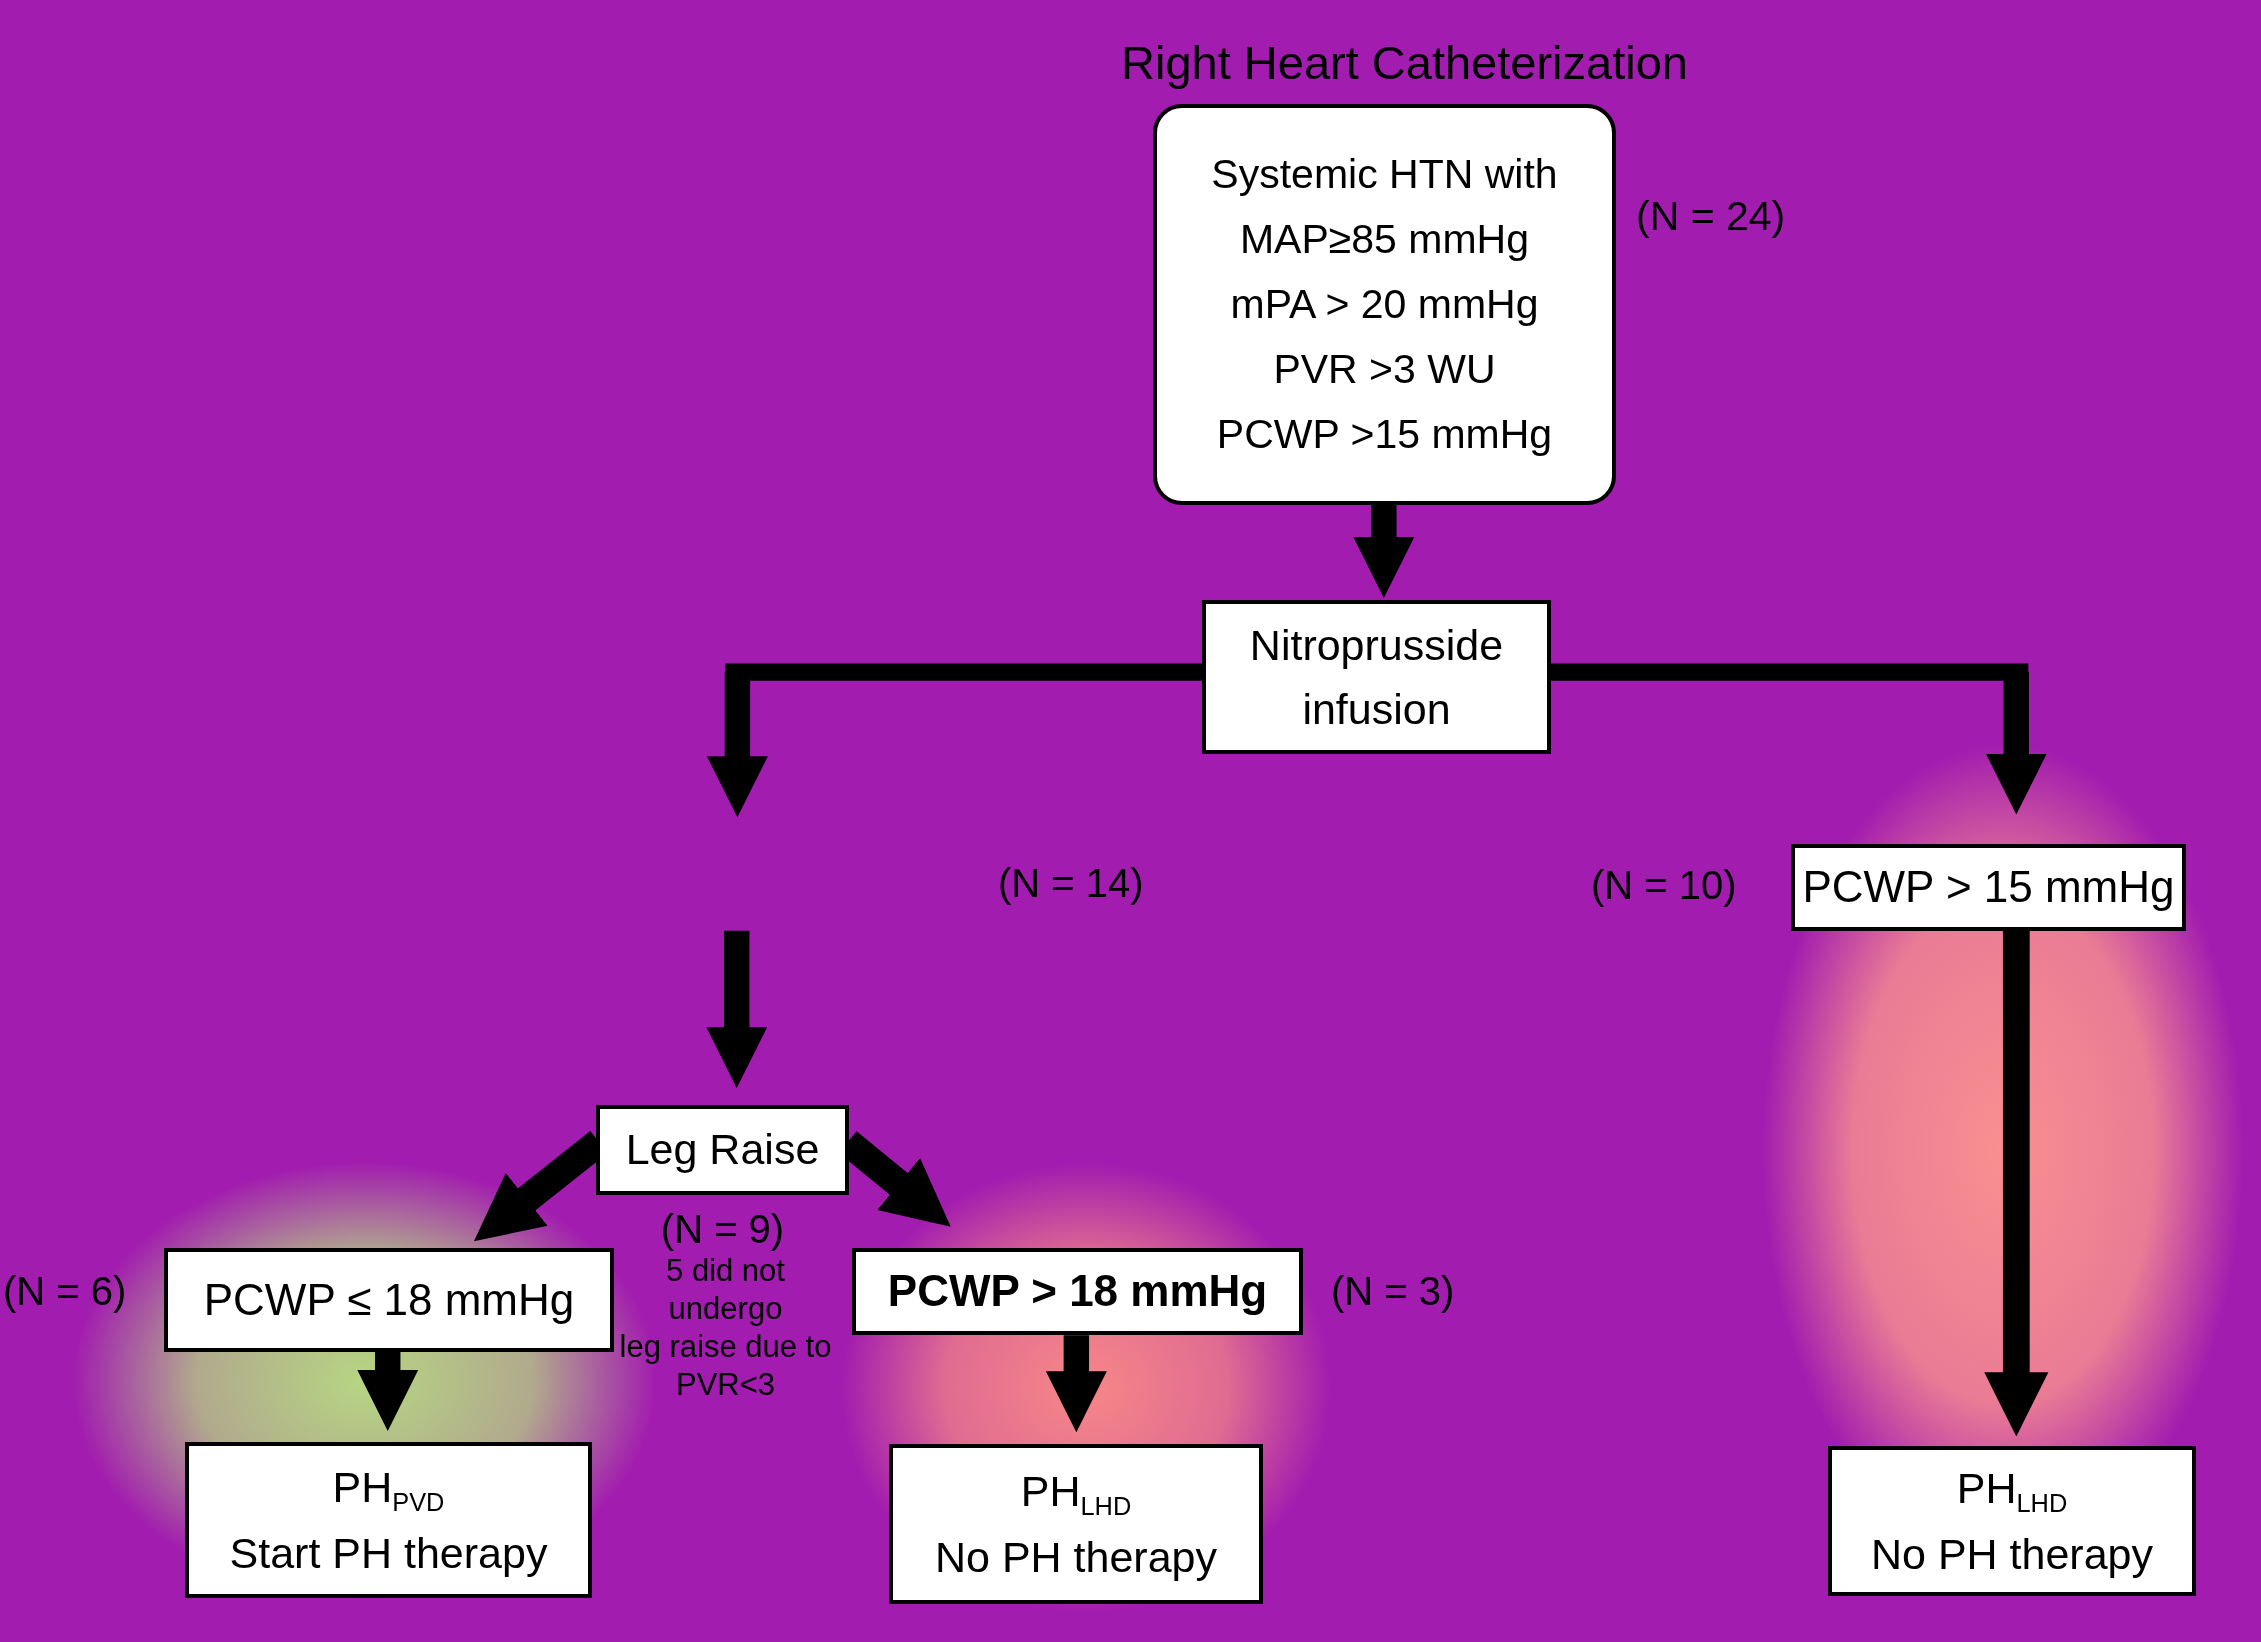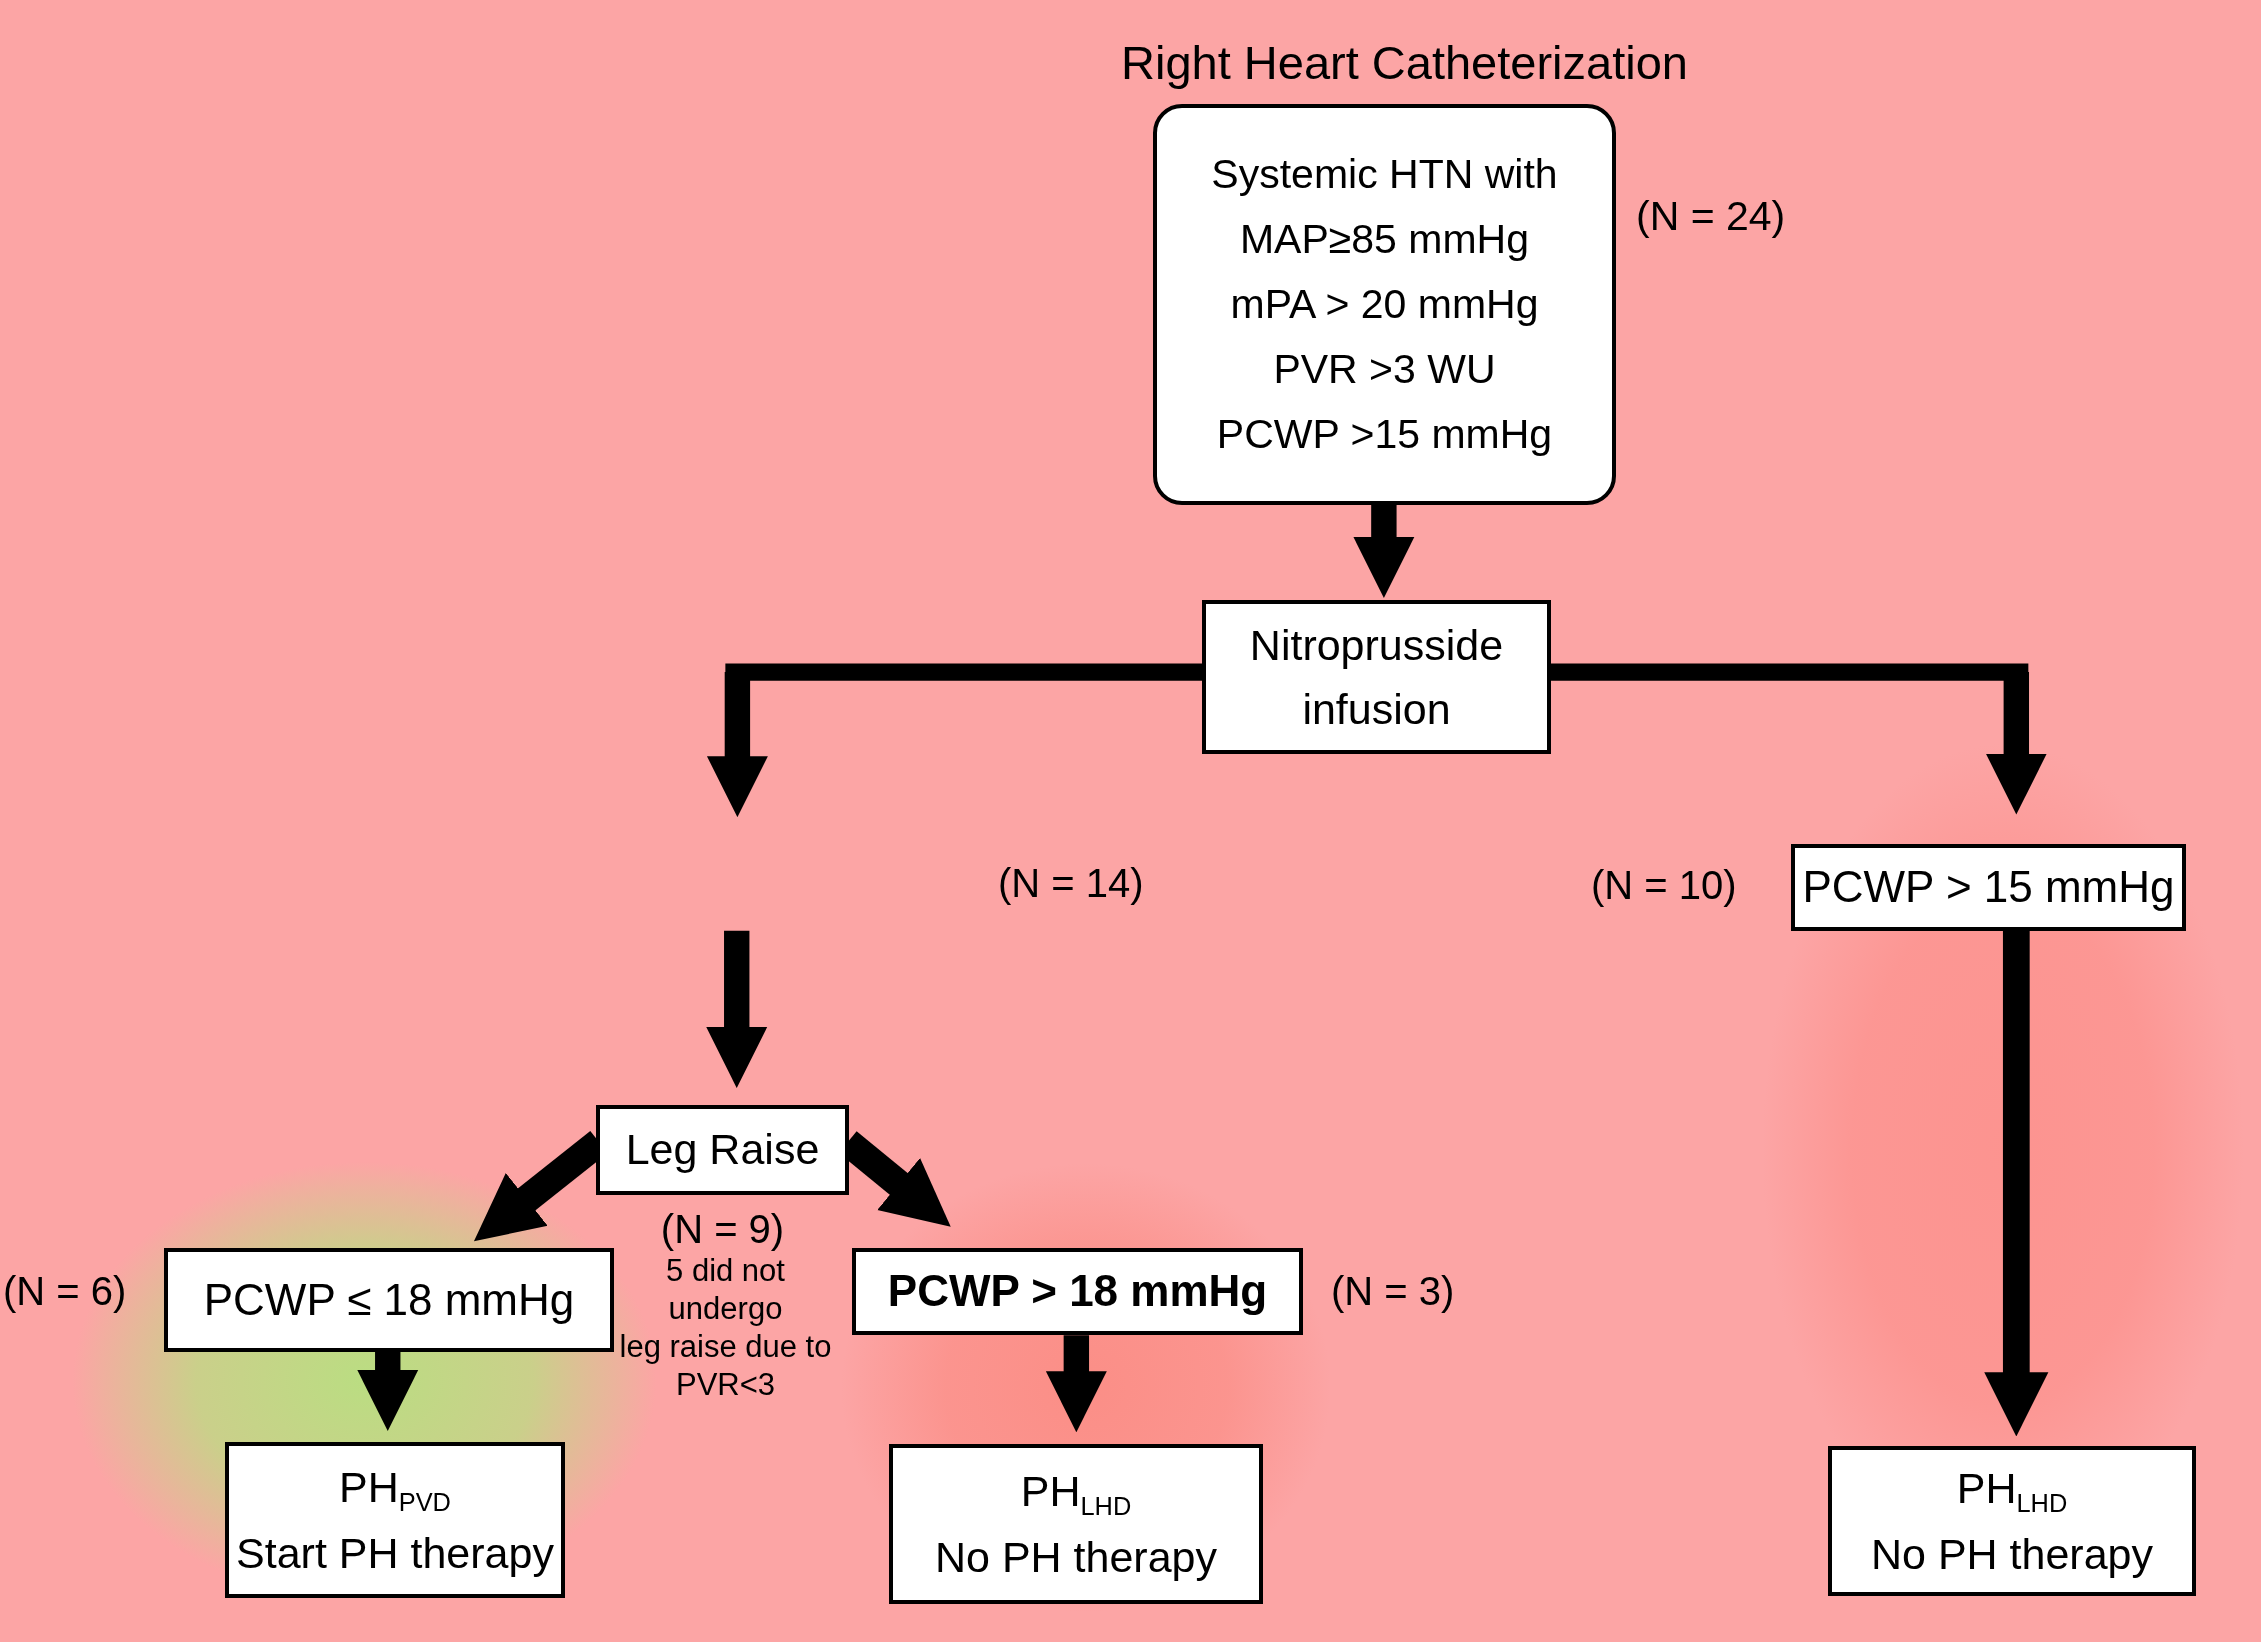--- a/index.html
+++ b/index.html
@@ -1,17 +1,17 @@
 <!DOCTYPE html>
 <html style="font-size:10.7px"><head>
 <meta charset="utf-8">
 <style>
   html,body{margin:0;padding:0;background:#ffffff;}
   #canvas{
-    position:relative;width:2261px;height:1643px;background:#fca5a5;overflow:hidden;
+    position:relative;width:2261px;height:1643px;background:#a21caf;overflow:hidden;
     font-family:"Liberation Sans", sans-serif;color:#000;
   }
   .glow{position:absolute;pointer-events:none;}
   #glow-green{left:-10px;top:1100px;width:749px;height:562px;
     background:radial-gradient(ellipse 50% 50% at 50% 50%,rgba(183,224,128,0.95) 0%,rgba(183,224,128,0.72) 45%,rgba(183,224,128,0) 78%);}
   #glow-mid-red{left:772px;top:1100px;width:628px;height:575px;
     background:radial-gradient(ellipse 50% 50% at 50% 50%,rgba(251,141,133,0.95) 0%,rgba(251,141,133,0.70) 45%,rgba(251,141,133,0) 78%);}
   #glow-right-red{left:1702px;top:642px;width:602px;height:1016px;
     background:radial-gradient(ellipse 50% 50% at 50% 50%,rgba(252,147,143,0.97) 0%,rgba(252,147,143,0.80) 50%,rgba(252,147,143,0) 80%);}
   #connectors{position:absolute;left:0;top:0;width:2261px;height:1643px;}
@@ -31,21 +31,21 @@
   #pcwp-gt-15-box{left:1791px;top:844px;width:395px;height:87px;font-size:44px;}
   #n10{left:1591px;top:863px;width:174px;text-align:left;font-size:40px;}
   #leg-raise-box{left:596px;top:1105px;width:253px;height:90px;font-size:43px;}
   #n9{left:622px;top:1207px;width:201px;text-align:center;font-size:40px;}
   #leg-raise-note{left:592px;top:1252px;width:267px;text-align:center;font-size:31px;line-height:38px;}
   #n6{left:3px;top:1269px;font-size:40px;}
   #pcwp-le-18-box{left:164px;top:1248px;width:450px;height:104px;font-size:44px;}
   #pcwp-gt-18-box{left:852px;top:1248px;width:451px;height:87px;font-size:44px;font-weight:bold;}
   #n3{left:1331px;top:1269px;font-size:40px;}
   .outcome{font-size:43px;line-height:66px;}
-  #ph-pvd-box{left:185px;top:1442px;width:340px;height:156px;margin-left:40px;}
+  #ph-pvd-box{left:185px;top:1442px;width:407px;height:156px;}
   #ph-lhd-mid-box{left:889px;top:1444px;width:374px;height:160px;}
   #ph-lhd-right-box{left:1828px;top:1446px;width:368px;height:150px;}
   .outcome sub{font-size:25.4px;line-height:0;vertical-align:-9.4px;}
 </style>
 </head>
 <body>
 
 <div id="canvas">
 
   <div class="glow" id="glow-green"></div>

